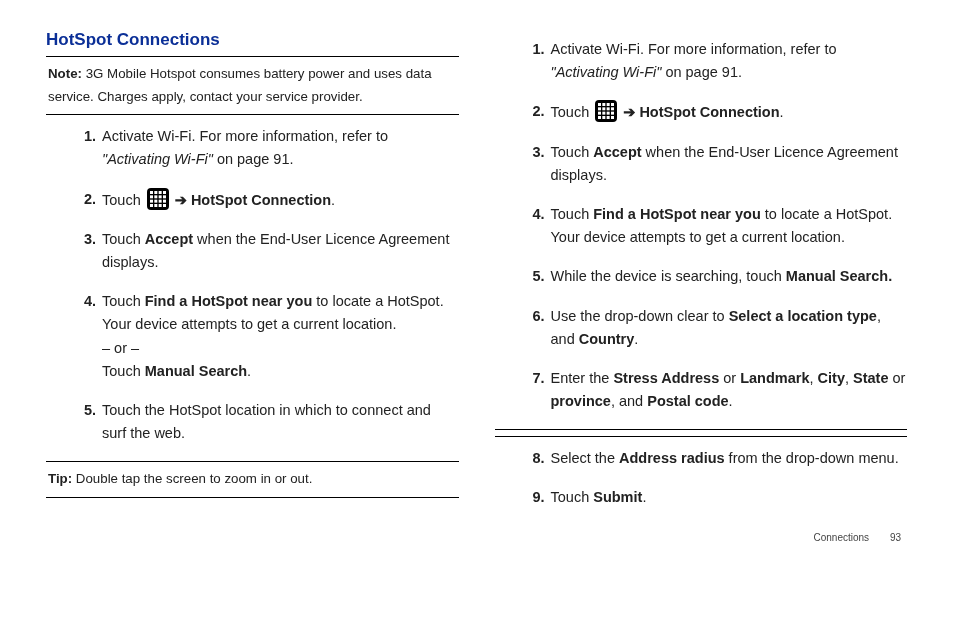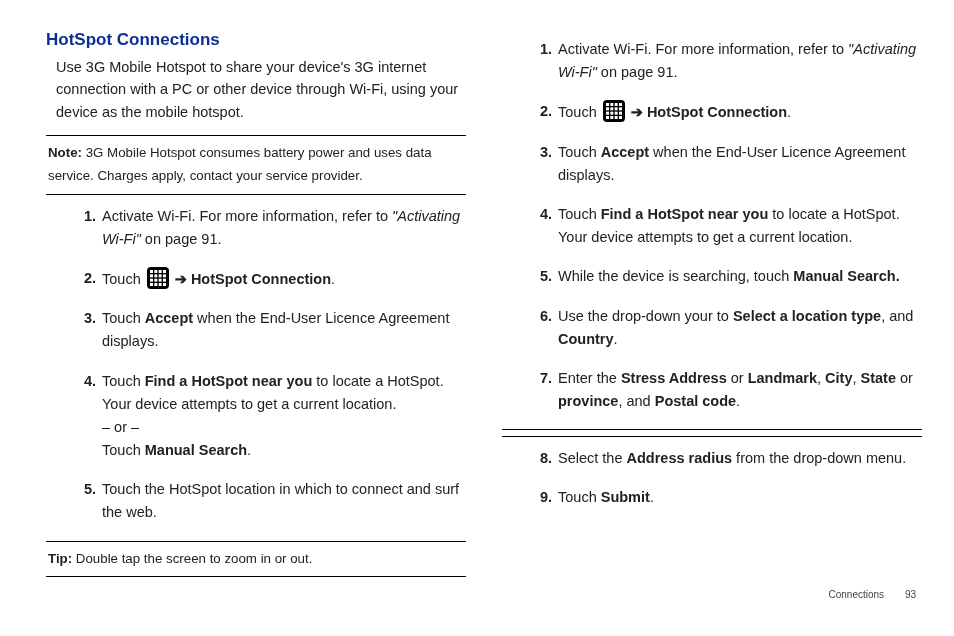--- a/index.html
+++ b/index.html
@@ -8,21 +8,21 @@
     background: #fff;
     width: 954px;
     height: 636px;
     font-family: Arial, Helvetica, sans-serif;
     color: #222;
   }
   .page {
     width: 954px;
     height: 508px;
     box-sizing: border-box;
-    padding: 28px 32px 18px 46px;
+    padding: 28px 47px 18px 46px;
     display: flex;
     flex-direction: column;
   }
   .columns {
     flex: 1;
     display: flex;
     gap: 36px;
   }
   .col {
     flex: 1;
@@ -115,21 +115,20 @@
   .footer .sec { margin-right: 18px; }
 </style>
 </head>
 <body>
 
 <div class="page">
   <div class="columns">
 
     <div class="col">
       <div class="heading-main">HotSpot Connections</div>
-      <p class="intro">Use 3G Mobile Hotspot to share your device's 3G internet connection with a PC or other device through Wi-Fi, using your device as the mobile hotspot.</p>
 
       <hr class="rule">
       <div class="note-block">
         <span class="note-label">Note:</span>
         <span>3G Mobile Hotspot consumes battery power and uses data service. Charges apply, contact your service provider.</span>
       </div>
       <hr class="rule">
 
       <ol class="steps">
         <li>
@@ -220,21 +219,21 @@
         <li>
           <span class="num">4.</span>
           <span>Touch </span><span class="b">Find a HotSpot near you</span><span> to locate a HotSpot. Your device attempts to get a current location.</span>
         </li>
         <li>
           <span class="num">5.</span>
           <span>While the device is searching, touch </span><span class="b">Manual Search.</span>
         </li>
         <li>
           <span class="num">6.</span>
-          <span>Use the drop-down your to </span><span class="b">Select a location type</span><span>, and </span><span class="b">Country</span><span>.</span>
+          <span>Use the drop-down clear to </span><span class="b">Select a location type</span><span>, and </span><span class="b">Country</span><span>.</span>
         </li>
         <li>
           <span class="num">7.</span>
           <span>Enter the </span><span class="b">Stress Address</span><span> or </span><span class="b">Landmark</span><span>, </span><span class="b">City</span><span>, </span><span class="b">State</span><span> or </span><span class="b">province</span><span>, and </span><span class="b">Postal code</span><span>.</span>
         </li>
       </ol>
 
       <hr class="rule tight-top">
       <hr class="rule">
 

